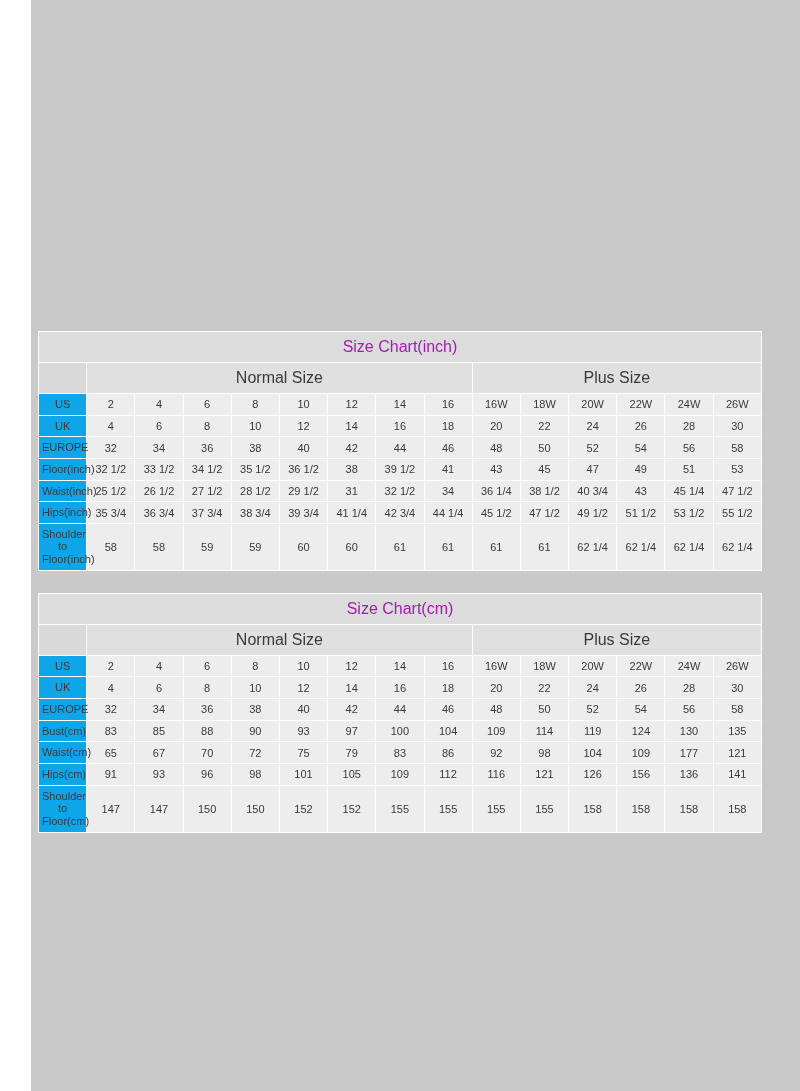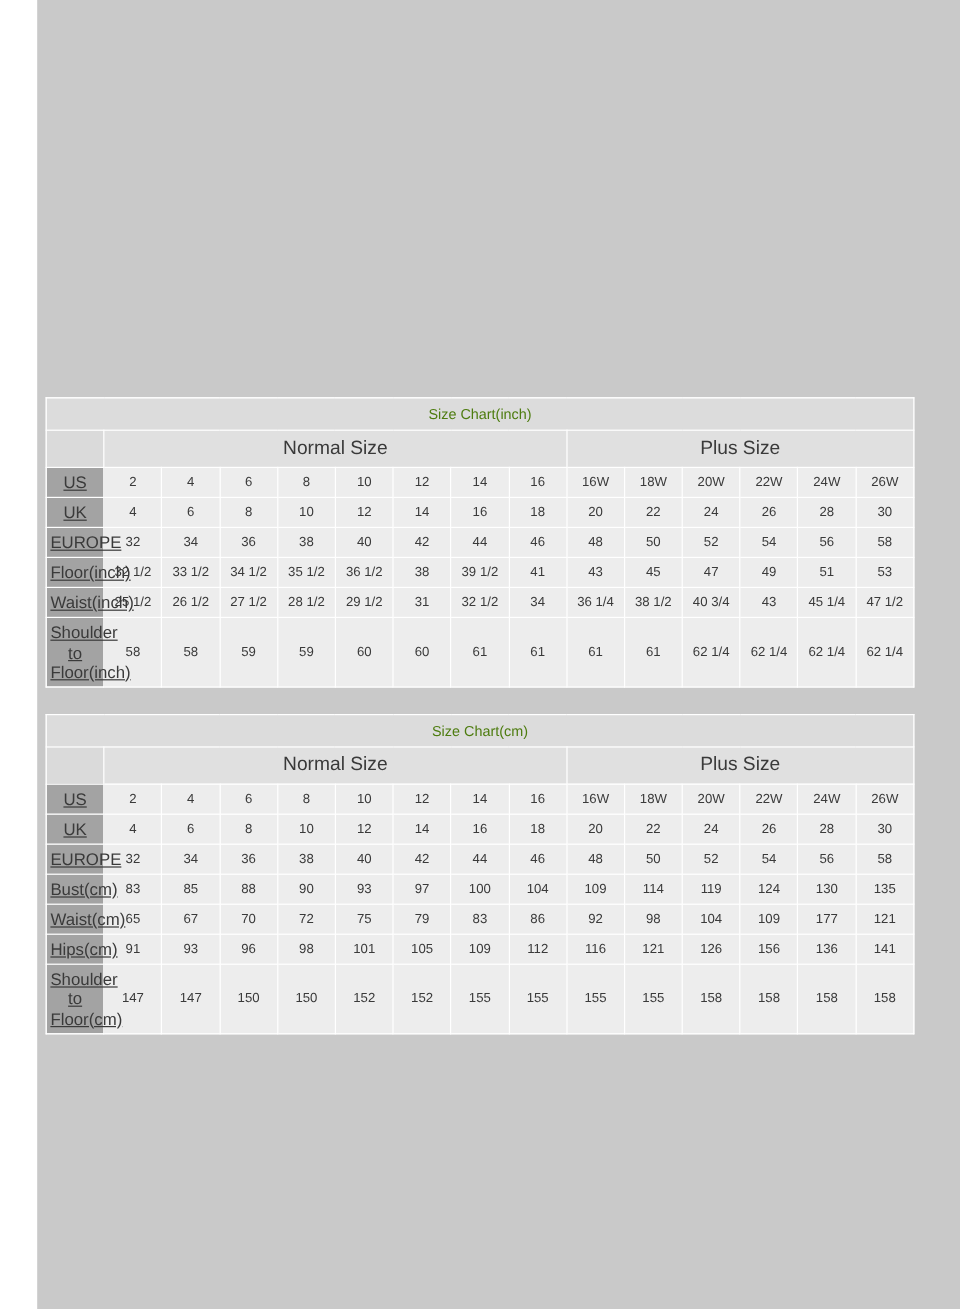--- a/index.html
+++ b/index.html
@@ -40,39 +40,38 @@
     text-align: center;
     vertical-align: middle;
     font-weight: normal;
     color: #3a3a3a;
     font-size: 11px;
     padding: 4px 1px;
     background: #e4e4e4;
   }
   table.size-chart td.title-cell {
     background: #dcdcdc;
-    font-size: 12px;
+    font-size: 16px;
     padding: 6px 0;
-    color: #4d7c0f;
+    color: #a21caf;
   }
   table.size-chart td.group-cell {
     background: #e0e0e0;
     font-size: 16px;
     padding: 6px 0;
   }
   table.size-chart td.corner-cell {
     background: #dadada;
   }
   table.size-chart td.rowhead {
-    background: #a3a3a3;
-    font-size: 14px;
+    background: #0ea5e9;
+    font-size: 11px;
     width: 108px;
     padding: 4px 3px;
     line-height: 1.15;
-    text-decoration: underline;
   }
   table.size-chart td.val {
     background: #ededed;
     font-size: 11px;
   }
   table.size-chart tr.tall td {
     height: 30px;
   }
   .chart-gap {
     height: 22px;
@@ -172,20 +171,37 @@
         <td class="val">29 1/2</td>
         <td class="val">31</td>
         <td class="val">32 1/2</td>
         <td class="val">34</td>
         <td class="val">36 1/4</td>
         <td class="val">38 1/2</td>
         <td class="val">40 3/4</td>
         <td class="val">43</td>
         <td class="val">45 1/4</td>
         <td class="val">47 1/2</td>
+      </tr>
+      <tr>
+        <td class="rowhead">Hips(inch)</td>
+        <td class="val">35 3/4</td>
+        <td class="val">36 3/4</td>
+        <td class="val">37 3/4</td>
+        <td class="val">38 3/4</td>
+        <td class="val">39 3/4</td>
+        <td class="val">41 1/4</td>
+        <td class="val">42 3/4</td>
+        <td class="val">44 1/4</td>
+        <td class="val">45 1/2</td>
+        <td class="val">47 1/2</td>
+        <td class="val">49 1/2</td>
+        <td class="val">51 1/2</td>
+        <td class="val">53 1/2</td>
+        <td class="val">55 1/2</td>
       </tr>
       <tr class="tall">
         <td class="rowhead">Shoulder to Floor(inch)</td>
         <td class="val">58</td>
         <td class="val">58</td>
         <td class="val">59</td>
         <td class="val">59</td>
         <td class="val">60</td>
         <td class="val">60</td>
         <td class="val">61</td>

